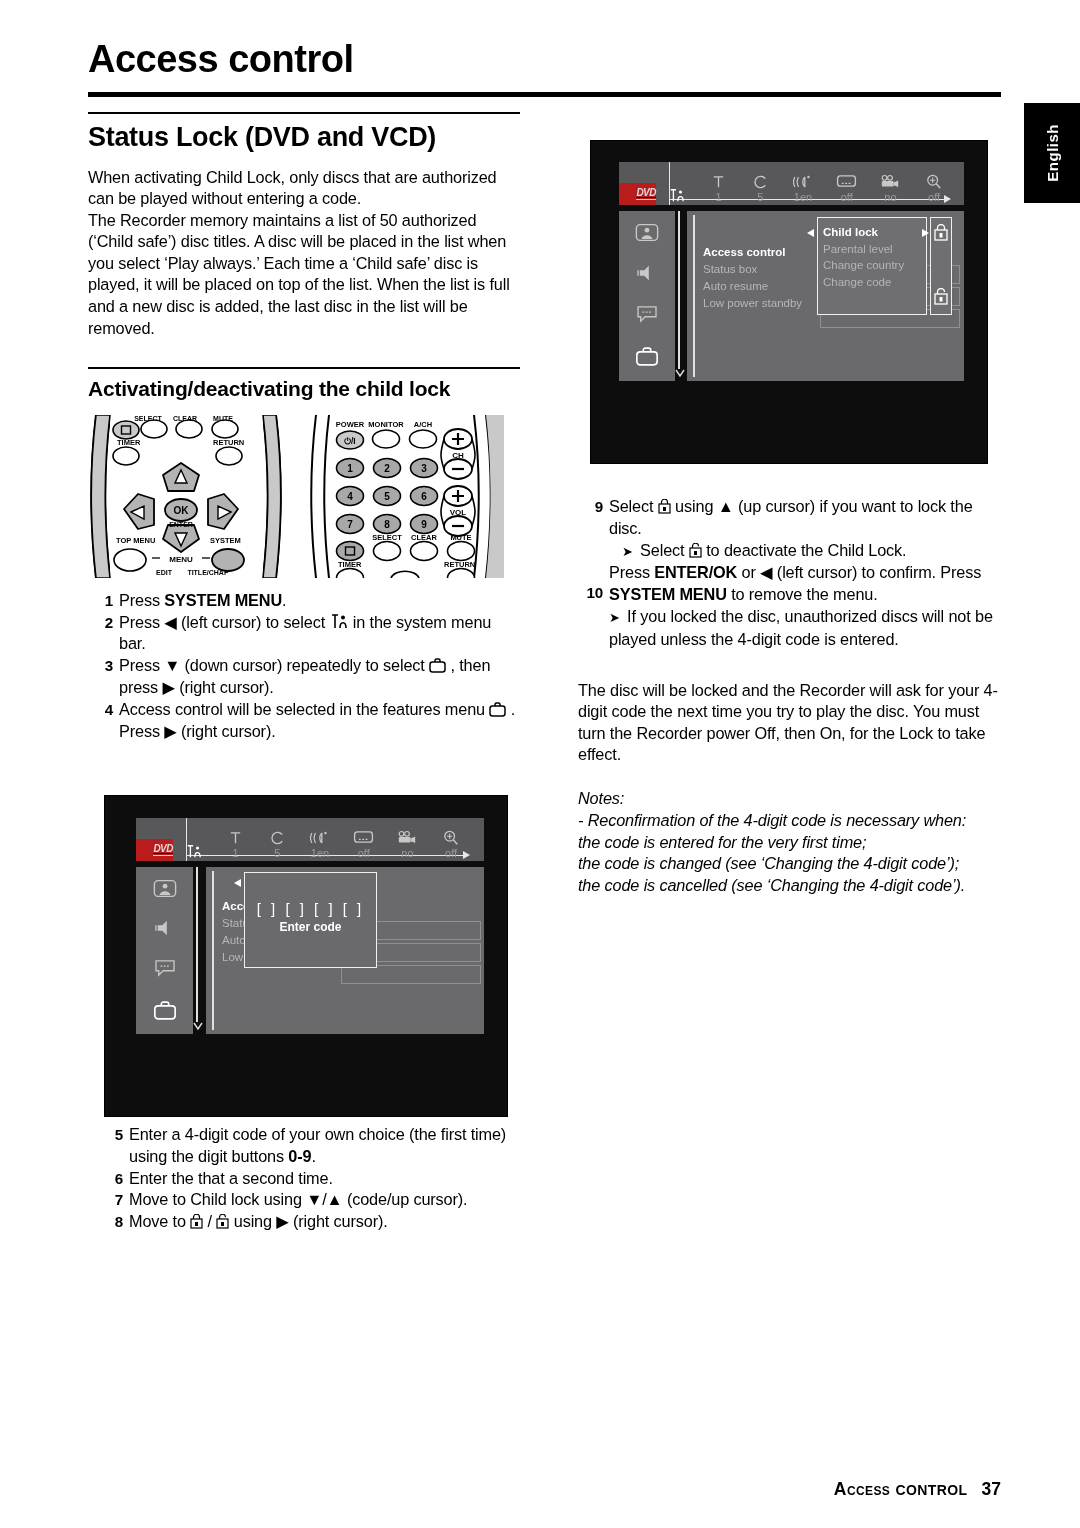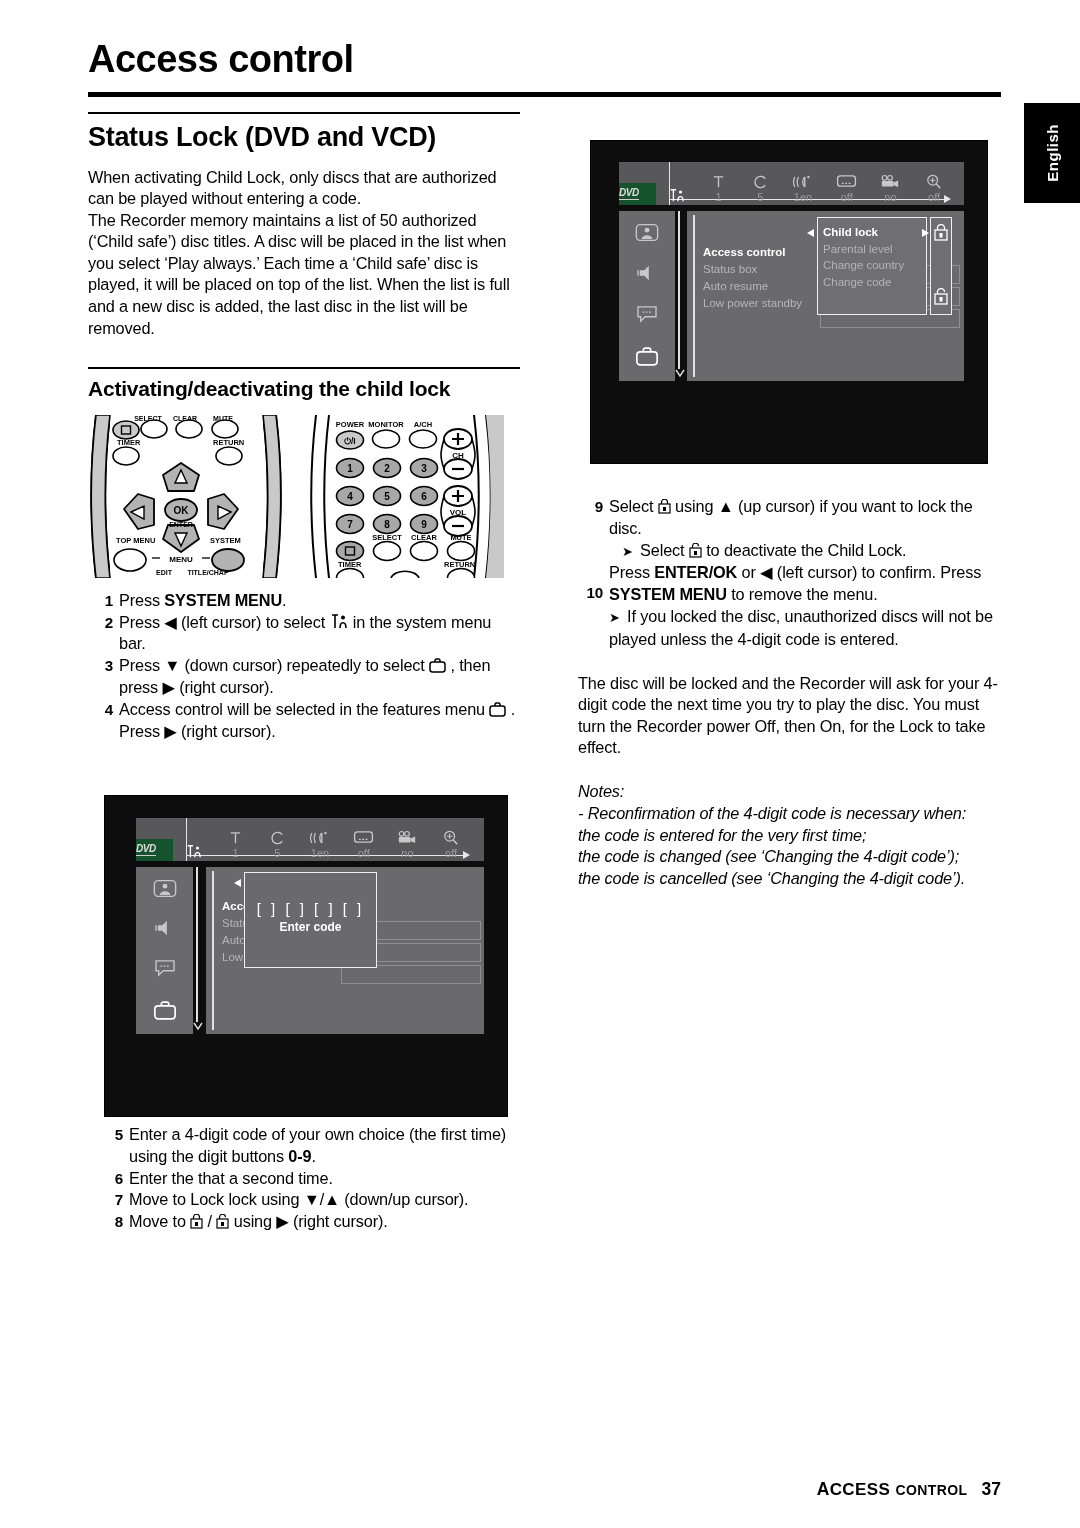--- a/index.html
+++ b/index.html
@@ -85,22 +85,22 @@
     background:#0d0d0d;
     border:1px solid #000;
   }
 
   .osd-bar {
     position:absolute;
     background:#58585a;
   }
   .osd-dvd {
     position:absolute;
-    background:#14532d;
-    display:flex; align-items:center; justify-content:flex-start;
+    background:#b91c1c;
+    display:flex; align-items:center; justify-content:flex-end;text-decoration:underline;
   }
   .dvd-logo {
     color:#dcdcdc; font-size:10px; font-weight:bold; font-style:italic;
     letter-spacing:-0.5px; line-height:1;
   }
   .dvd-logo .u { display:block; border-top:1px solid #cfcfcf; margin-top:1px; width:100%; }
   .osd-icons { position:absolute; display:flex; align-items:flex-end; }
   .osd-icon-cell { text-align:center; color:#cfcfcf; }
   .osd-icon-cell .ic { height:17px; display:flex; align-items:center; justify-content:center; }
   .osd-icon-cell .vl {
@@ -512,21 +512,21 @@
     <li>
       <span class="num">5</span>
       <span>Enter a 4-digit code of your own choice (the first time) using the digit buttons <b>0-9</b>.</span>
     </li>
     <li>
       <span class="num">6</span>
       <span>Enter the that a second time.</span>
     </li>
     <li>
       <span class="num">7</span>
-      <span>Move to Lock lock using ▼/▲ (down/up cursor).</span>
+      <span>Move to Child lock using ▼/▲ (code/up cursor).</span>
     </li>
     <li>
       <span class="num">8</span>
       <span>Move to
         <svg class="gl gl-lock" viewBox="0 0 13 15">
           <rect x="1" y="5" width="11" height="9" stroke="#000" stroke-width="1.2" fill="none"></rect>
           <path d="M3.5 5 V3.2 a3 3 0 0 1 6 0 V5" stroke="#000" stroke-width="1.2" fill="none"></path>
           <rect x="5" y="8" width="3" height="4" fill="#000"></rect>
         </svg>
         /
@@ -715,28 +715,28 @@
           to deactivate the Child Lock.</span>
       </li>
       <li style="padding-left:31px;">
         <span class="num wide">10</span>
         <span>Press <b>ENTER/OK</b> or ◀ (left cursor) to confirm. Press <b>SYSTEM MENU</b> to remove the menu.</span>
         <span class="arrow-item">
           <span class="bullet">➤</span> If you locked the disc, unauthorized discs will not be played unless the 4-digit code is entered.</span>
       </li>
     </ol>
 
-    <p class="body" style="margin-top:22px;">The disc will be locked and the Recorder will ask for your 4-digit code the next time you try to play the disc. You must turn the Recorder power Off, then On, for the Lock to take effect.</p>
+    <p class="body" style="margin-top:29px;">The disc will be locked and the Recorder will ask for your 4-digit code the next time you try to play the disc. You must turn the Recorder power Off, then On, for the Lock to take effect.</p>
 
     <div class="notes" style="margin-top:22px;">
       <span class="hdr">Notes:</span>
       <span class="hdr">- Reconfirmation of the 4-digit code is necessary when:</span>
       <span class="hdr">the code is entered for the very first time;</span>
       <span class="hdr">the code is changed (see ‘Changing the 4-digit code’);</span>
       <span class="hdr">the code is cancelled (see ‘Changing the 4-digit code’).</span>
     </div>
   </div>
 
   <div class="footer">
-    <span class="fname">A<span style="font-size:17px">CCESS</span> <span style="font-size:14px">CONTROL</span></span><span class="fnum">37</span>
+    <span class="fname">A<span style="font-size:12px">CCESS</span> <span style="font-size:14px">CONTROL</span></span><span class="fnum">37</span>
   </div>
 
 </div>
 
 </body></html>

